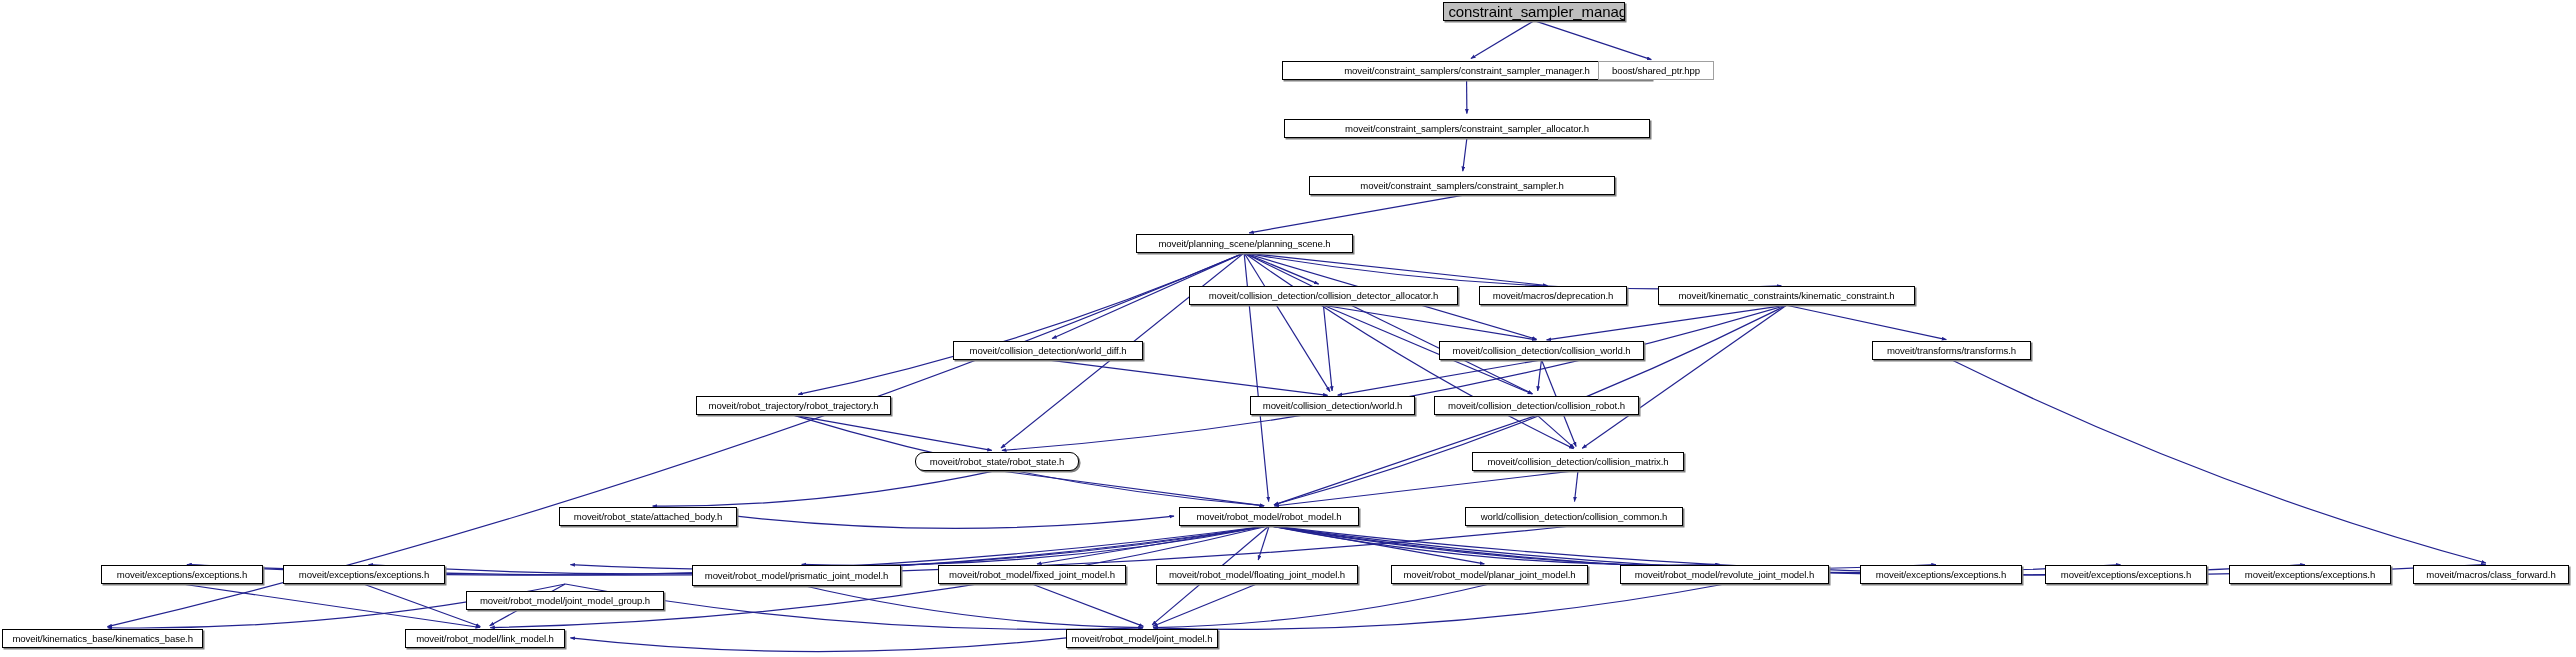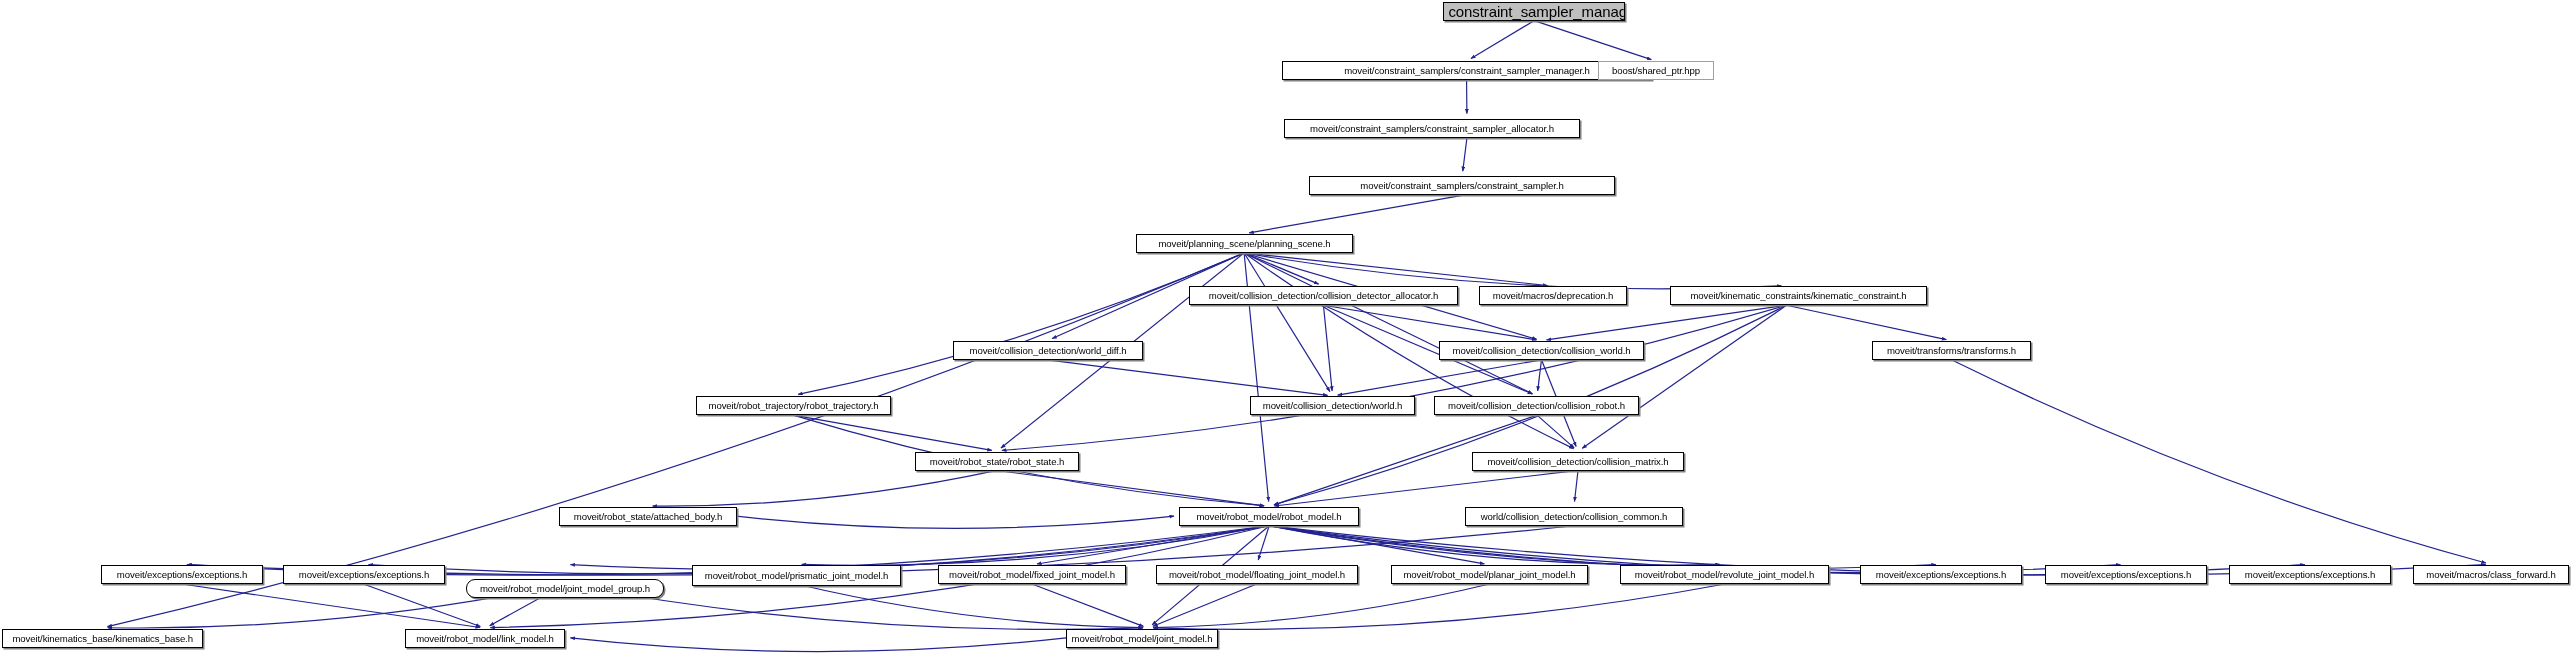--- a/index.html
+++ b/index.html
@@ -93,78 +93,78 @@
   <div id="nodes-layer">
       <div class="node root" style="left: 1443px; top: 1.5px; width: 182px; height: 19px; font-size: 15px;">
         <span>constraint_sampler_manager_loader.h</span>
       </div>
       <div class="node thick" style="left: 1282px; top: 61px; width: 370px; height: 19px; font-size: 9.6px;">
         <span>moveit/constraint_samplers/constraint_sampler_manager.h</span>
       </div>
       <div class="node plain" style="left: 1598px; top: 61px; width: 116px; height: 19px; font-size: 9.6px;">
         <span>boost/shared_ptr.hpp</span>
       </div>
-      <div class="node thick" style="left: 1284px; top: 119px; width: 296px; height: 19px; font-size: 9.6px;">
+      <div class="node thick" style="left: 1284px; top: 119px; width: 366px; height: 19px; font-size: 9.6px;">
         <span>moveit/constraint_samplers/constraint_sampler_allocator.h</span>
       </div>
       <div class="node thick" style="left: 1309px; top: 176px; width: 306px; height: 19px; font-size: 9.6px;">
         <span>moveit/constraint_samplers/constraint_sampler.h</span>
       </div>
       <div class="node thick" style="left: 1136px; top: 234px; width: 217px; height: 19px; font-size: 9.6px;">
         <span>moveit/planning_scene/planning_scene.h</span>
       </div>
       <div class="node thick" style="left: 1189px; top: 286px; width: 269px; height: 19px; font-size: 9.6px;">
         <span>moveit/collision_detection/collision_detector_allocator.h</span>
       </div>
       <div class="node thick" style="left: 1479px; top: 286px; width: 148px; height: 19px; font-size: 9.6px;">
         <span>moveit/macros/deprecation.h</span>
       </div>
-      <div class="node thick" style="left: 1658px; top: 286px; width: 257px; height: 19px; font-size: 9.6px; margin-left: 12px;">
+      <div class="node thick" style="left: 1658px; top: 286px; width: 257px; height: 19px; font-size: 9.6px;">
         <span>moveit/kinematic_constraints/kinematic_constraint.h</span>
       </div>
       <div class="node thick" style="left: 953px; top: 341px; width: 190px; height: 19px; font-size: 9.6px;">
         <span>moveit/collision_detection/world_diff.h</span>
       </div>
       <div class="node thick" style="left: 1439px; top: 341px; width: 205px; height: 19px; font-size: 9.6px;">
         <span>moveit/collision_detection/collision_world.h</span>
       </div>
       <div class="node thick" style="left: 1872px; top: 341px; width: 159px; height: 19px; font-size: 9.6px;">
         <span>moveit/transforms/transforms.h</span>
       </div>
       <div class="node thick" style="left: 696px; top: 396px; width: 195px; height: 19px; font-size: 9.6px;">
         <span>moveit/robot_trajectory/robot_trajectory.h</span>
       </div>
       <div class="node thick" style="left: 1250px; top: 396px; width: 165px; height: 19px; font-size: 9.6px;">
         <span>moveit/collision_detection/world.h</span>
       </div>
       <div class="node thick" style="left: 1434px; top: 396px; width: 205px; height: 19px; font-size: 9.6px;">
         <span>moveit/collision_detection/collision_robot.h</span>
       </div>
-      <div class="node thick" style="left: 915px; top: 452px; width: 164px; height: 19px; font-size: 9.6px;">
+      <div class="node thick" style="left: 915px; top: 452px; width: 164px; height: 19px; font-size: 9.6px; border-radius: 9px;">
         <span>moveit/robot_state/robot_state.h</span>
       </div>
       <div class="node thick" style="left: 1472px; top: 452px; width: 212px; height: 19px; font-size: 9.6px;">
         <span>moveit/collision_detection/collision_matrix.h</span>
       </div>
       <div class="node thick" style="left: 559px; top: 507px; width: 178px; height: 19px; font-size: 9.6px;">
         <span>moveit/robot_state/attached_body.h</span>
       </div>
       <div class="node thick" style="left: 1179px; top: 507px; width: 180px; height: 19px; font-size: 9.6px;">
         <span>moveit/robot_model/robot_model.h</span>
       </div>
       <div class="node thick" style="left: 1465px; top: 507px; width: 218px; height: 19px; font-size: 9.6px;">
         <span>world/collision_detection/collision_common.h</span>
       </div>
       <div class="node thick" style="left: 101px; top: 565px; width: 162px; height: 19px; font-size: 9.6px;">
         <span>moveit/exceptions/exceptions.h</span>
       </div>
       <div class="node thick" style="left: 283px; top: 565px; width: 162px; height: 19px; font-size: 9.6px;">
         <span>moveit/exceptions/exceptions.h</span>
       </div>
-      <div class="node thick" style="left: 466px; top: 579px; width: 198px; height: 19px; font-size: 9.6px; border-radius: 9px;">
+      <div class="node thick" style="left: 466px; top: 591px; width: 198px; height: 19px; font-size: 9.6px;">
         <span>moveit/robot_model/joint_model_group.h</span>
       </div>
       <div class="node thick" style="left: 692px; top: 565px; width: 209px; height: 21px; font-size: 9.6px;">
         <span>moveit/robot_model/prismatic_joint_model.h</span>
       </div>
       <div class="node thick" style="left: 938px; top: 565px; width: 188px; height: 19px; font-size: 9.6px;">
         <span>moveit/robot_model/fixed_joint_model.h</span>
       </div>
       <div class="node thick" style="left: 1156px; top: 565px; width: 202px; height: 19px; font-size: 9.6px;">
         <span>moveit/robot_model/floating_joint_model.h</span>

